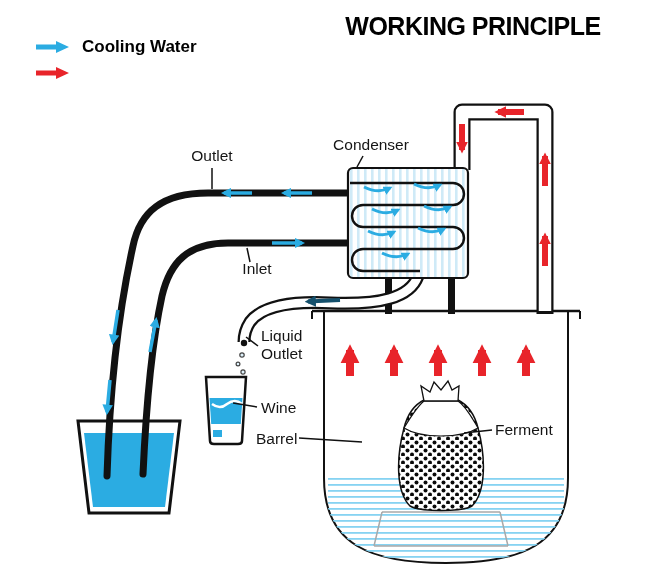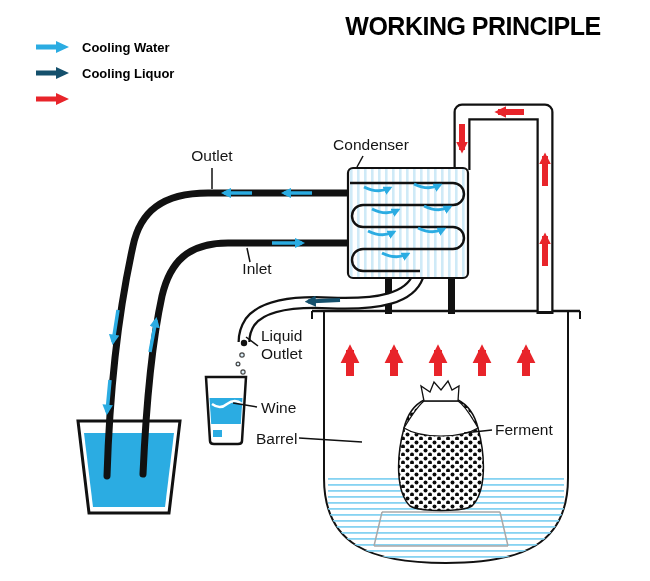--- a/index.html
+++ b/index.html
@@ -2,43 +2,37 @@
 <html><head>
 <meta charset="utf-8">
 <style>
   html,body{margin:0;padding:0;background:#ffffff;}
   .canvas{position:relative;width:650px;height:581px;background:#ffffff;overflow:hidden;
           font-family:"Liberation Sans",sans-serif;}
   .title{position:absolute;left:338px;top:12px;width:270px;text-align:center;
          font-size:25px;font-weight:800;letter-spacing:-0.5px;color:#000;}
   .legend{position:absolute;left:36px;top:36px;}
   .legend-row{display:flex;align-items:center;height:22px;margin-bottom:4px;}
-  .legend-label{margin-left:10px;font-size:13px;font-weight:700;color:#000;}
+  .legend-label{margin-left:10px;font-size:17px;font-weight:700;color:#000;}
   svg text{font-family:"Liberation Sans",sans-serif;font-size:15.5px;fill:#151515;}
   .diagram{position:absolute;left:0;top:0;}
 </style>
 </head>
 <body>
 
 <div class="canvas">
 
   <div class="title">WORKING PRINCIPLE</div>
 
   <div class="legend">
     <div class="legend-row">
       <svg width="36" height="14">
         <polygon points="0,4.5 20,4.5 20,1 33,7 20,13 20,9.5 0,9.5" fill="#2BACE2"></polygon>
       </svg>
       <span class="legend-label">Cooling Water</span>
-    </div>
-    <div class="legend-row">
-      <svg width="36" height="14">
-        <polygon points="0,4.5 20,4.5 20,1 33,7 20,13 20,9.5 0,9.5" fill="#14506C"></polygon>
-      </svg>
-      <span class="legend-label">Cooling Liquor</span>
     </div>
     <div class="legend-row">
       <svg width="36" height="14">
         <polygon points="0,4.5 20,4.5 20,1 33,7 20,13 20,9.5 0,9.5" fill="#E8242A"></polygon>
       </svg>
     </div>
   </div>
 
   <svg class="diagram" width="650" height="581" viewBox="0 0 650 581">
     <defs>

